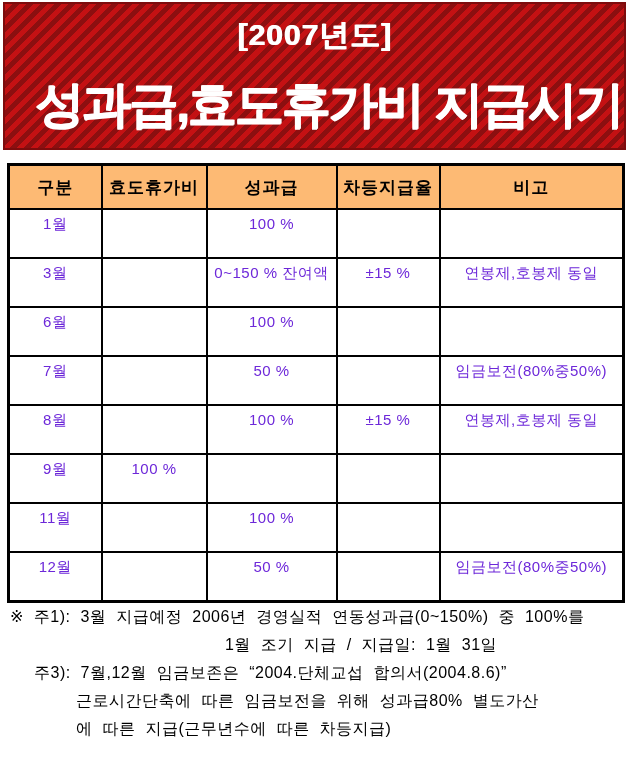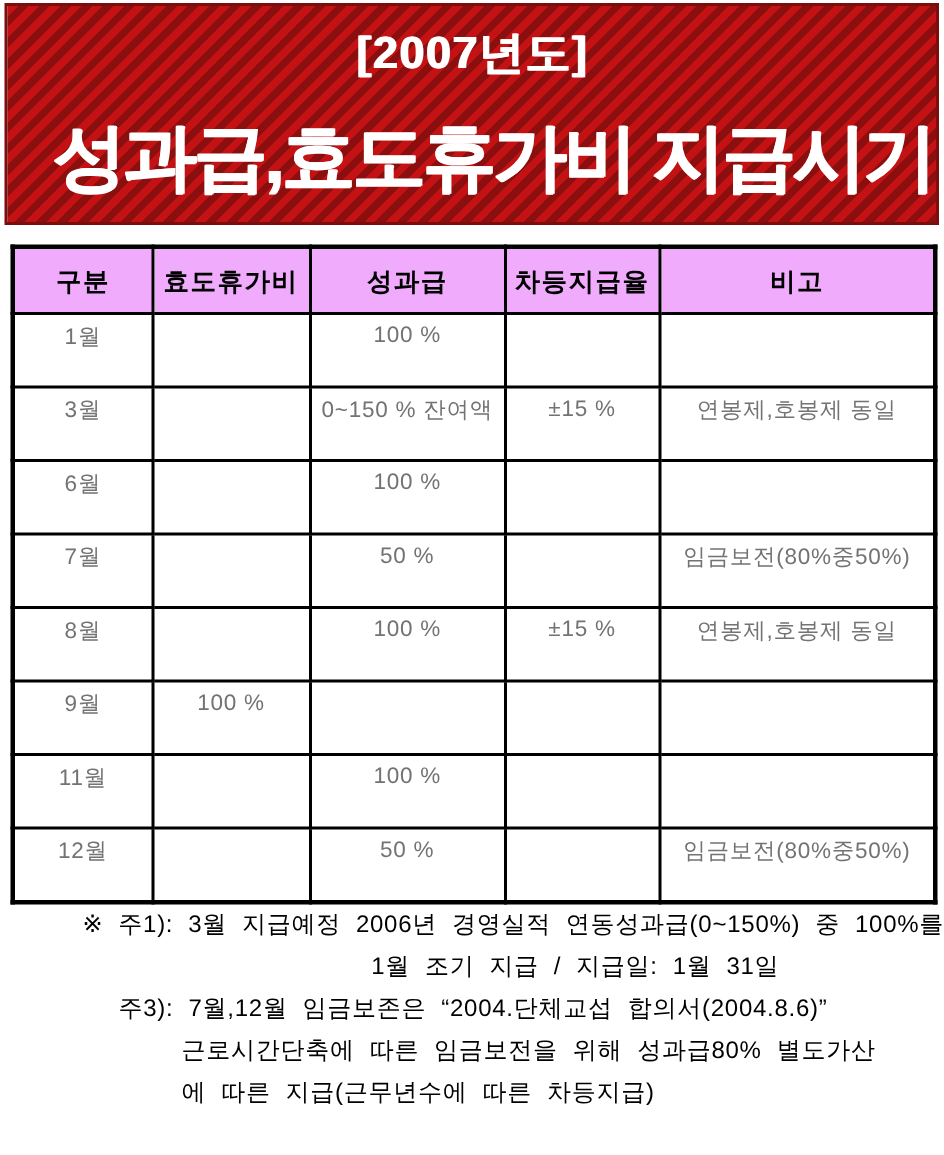--- a/index.html
+++ b/index.html
@@ -47,47 +47,47 @@
     table-layout: fixed;
     border: 3px solid #000000;
   }
   table.sched th, table.sched td {
     border: 2px solid #000000;
     text-align: center;
     overflow: hidden;
     white-space: nowrap;
   }
   table.sched th {
-    background: #f0abfc;
+    background: #fdba74;
     height: 40px;
     font-size: 17px;
     font-weight: bold;
     letter-spacing: 1px;
     vertical-align: middle;
     color: #000000;
   }
   table.sched td {
     height: 41px;
     vertical-align: top;
     padding-top: 5px;
     font-size: 15px;
     letter-spacing: 0.5px;
-    color: #737373;
+    color: #6d28d9;
   }
   
   .notes {
     position: absolute;
     left: 10px; top: 603px;
     width: 612px;
     font-size: 16px;
     color: #000000;
     letter-spacing: 0.5px;
     word-spacing: 5px;
   }
-  .notes .line { line-height: 28px; white-space: nowrap; margin-left: 45px; }
+  .notes .line { line-height: 28px; white-space: nowrap; }
   .notes .indent-a { padding-left: 90px; text-align: center; }
   .notes .indent-b { padding-left: 24px; }
   .notes .indent-c { padding-left: 66px; }
 </style>
 </head>
 <body>
 
 <div class="banner">
   <div class="year">[2007년도]</div>
   <div class="title">성과급,효도휴가비 지급시기</div>

